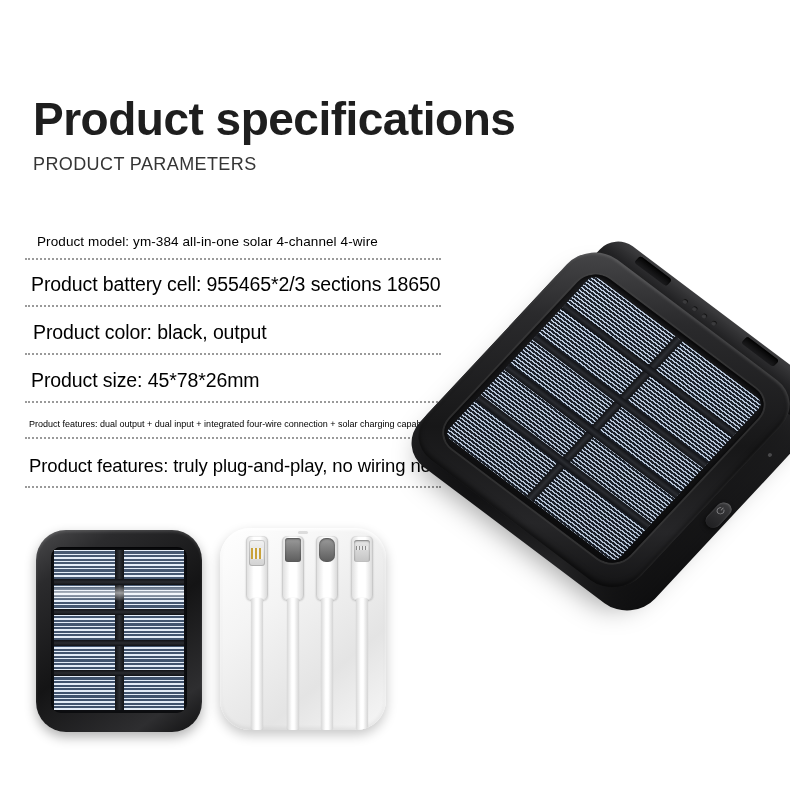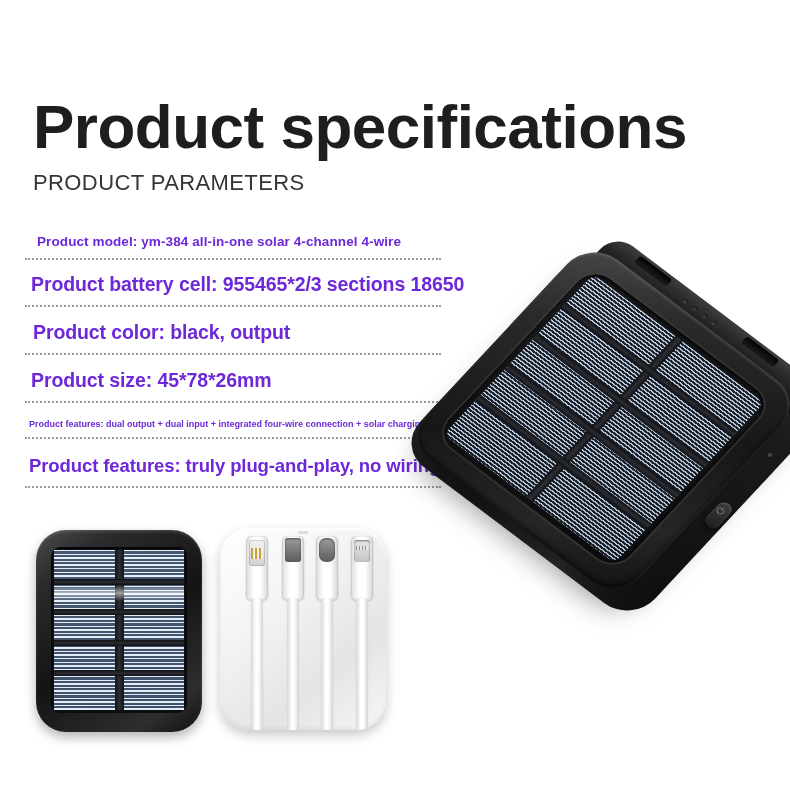--- a/index.html
+++ b/index.html
@@ -12,48 +12,48 @@
     height: 800px;
     position: relative;
     overflow: hidden;
     font-family: "Liberation Sans", sans-serif;
     color: #2b2b2b;
   }
 
   
   #header { position: absolute; left: 33px; top: 96px; }
   #page-title {
-    font-size: 62px;
+    font-size: 46px;
     font-weight: bold;
     letter-spacing: -0.5px;
     line-height: 1.0;
     color: #1e1e1e;
     white-space: nowrap;
   }
   #page-subtitle {
-    font-size: 22px;
+    font-size: 18px;
     font-weight: 400;
     letter-spacing: 0.4px;
     color: #353535;
     margin-top: 12px;
     white-space: nowrap;
   }
 
   
   #spec-list {
     position: absolute;
     left: 25px;
     top: 234px;
     width: 420px;
   }
   .spec-row { position: relative; }
   .spec-text {
-    color: #6d28d9;
+    color: #000000;
     white-space: nowrap;
-    font-weight: bold;
+    font-weight: normal;
   }
   .spec-sep {
     width: 416px;
     height: 0;
     border-top: 2px dotted #9a9a9a;
     margin: 0;
   }
 
   
   .sz-s  { font-size: 13.5px; padding-left: 12px; padding-bottom: 9px; letter-spacing: 0.1px; }

